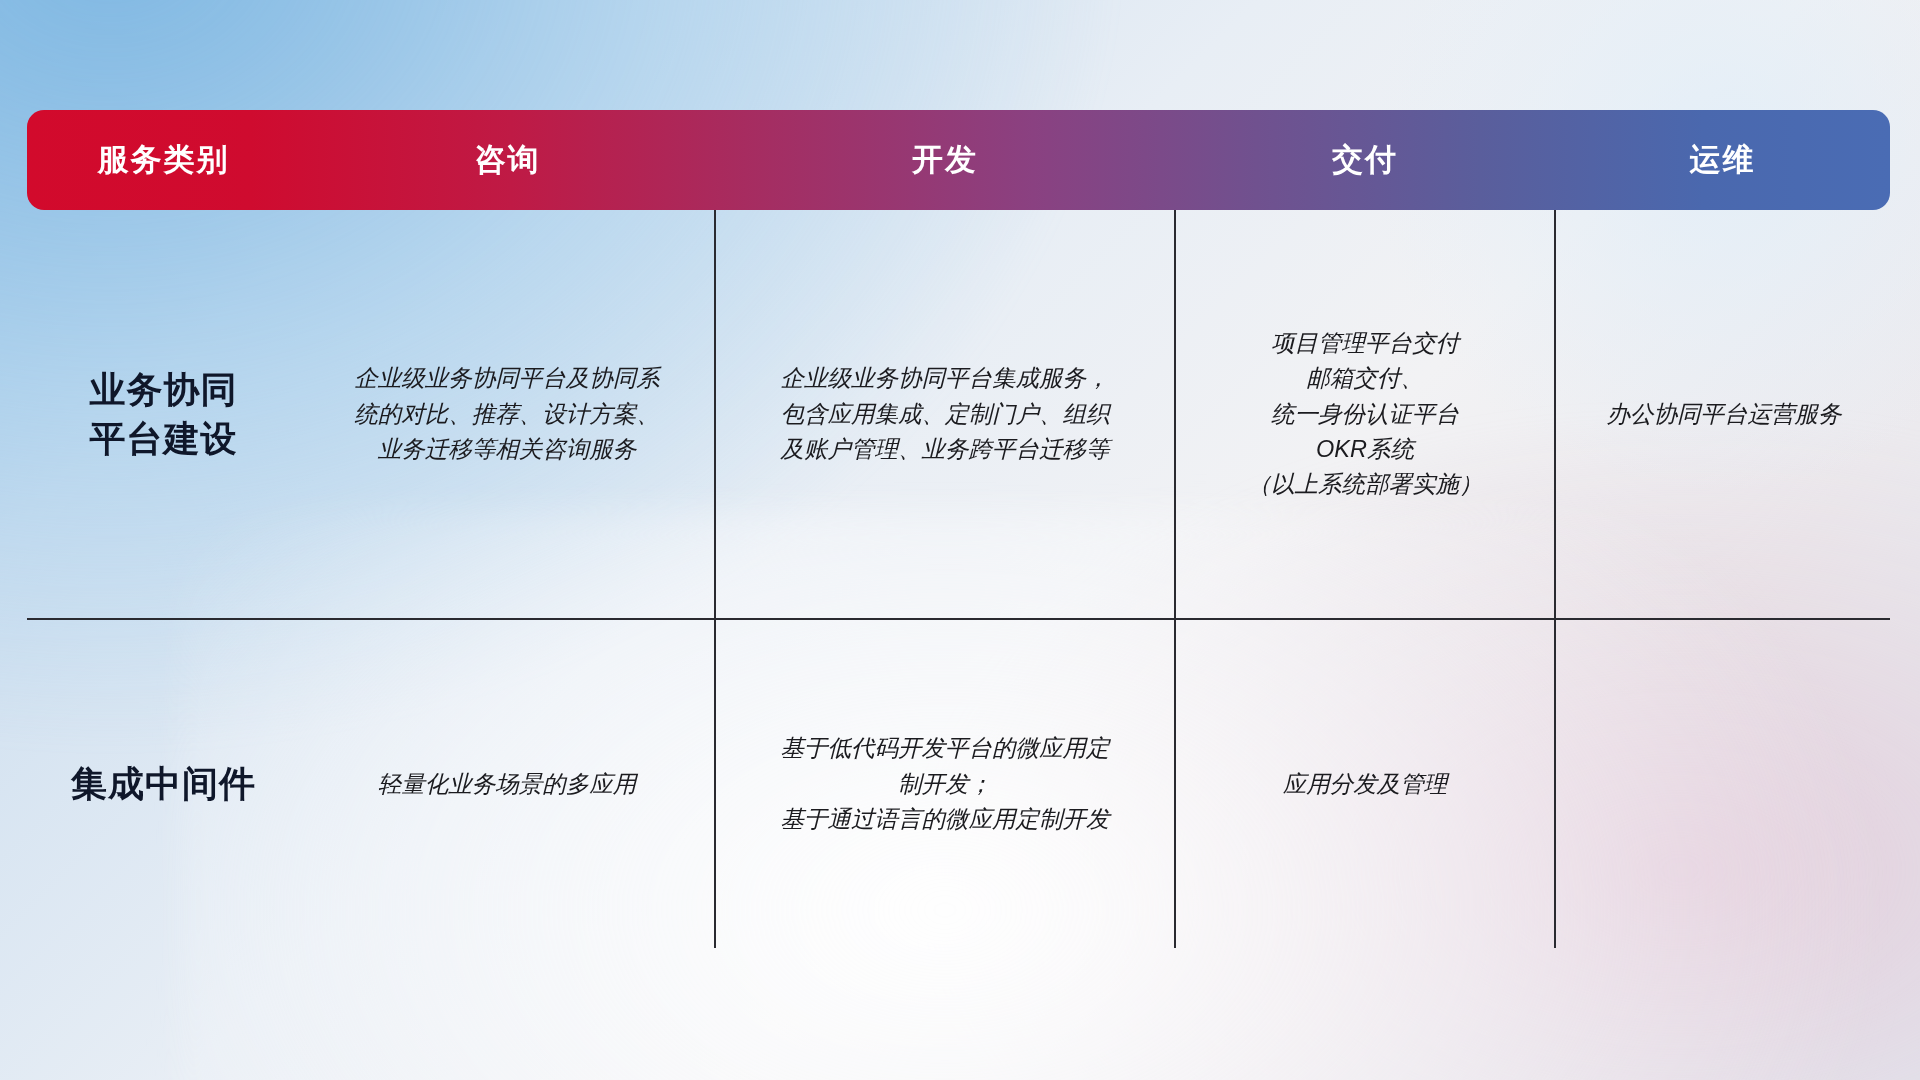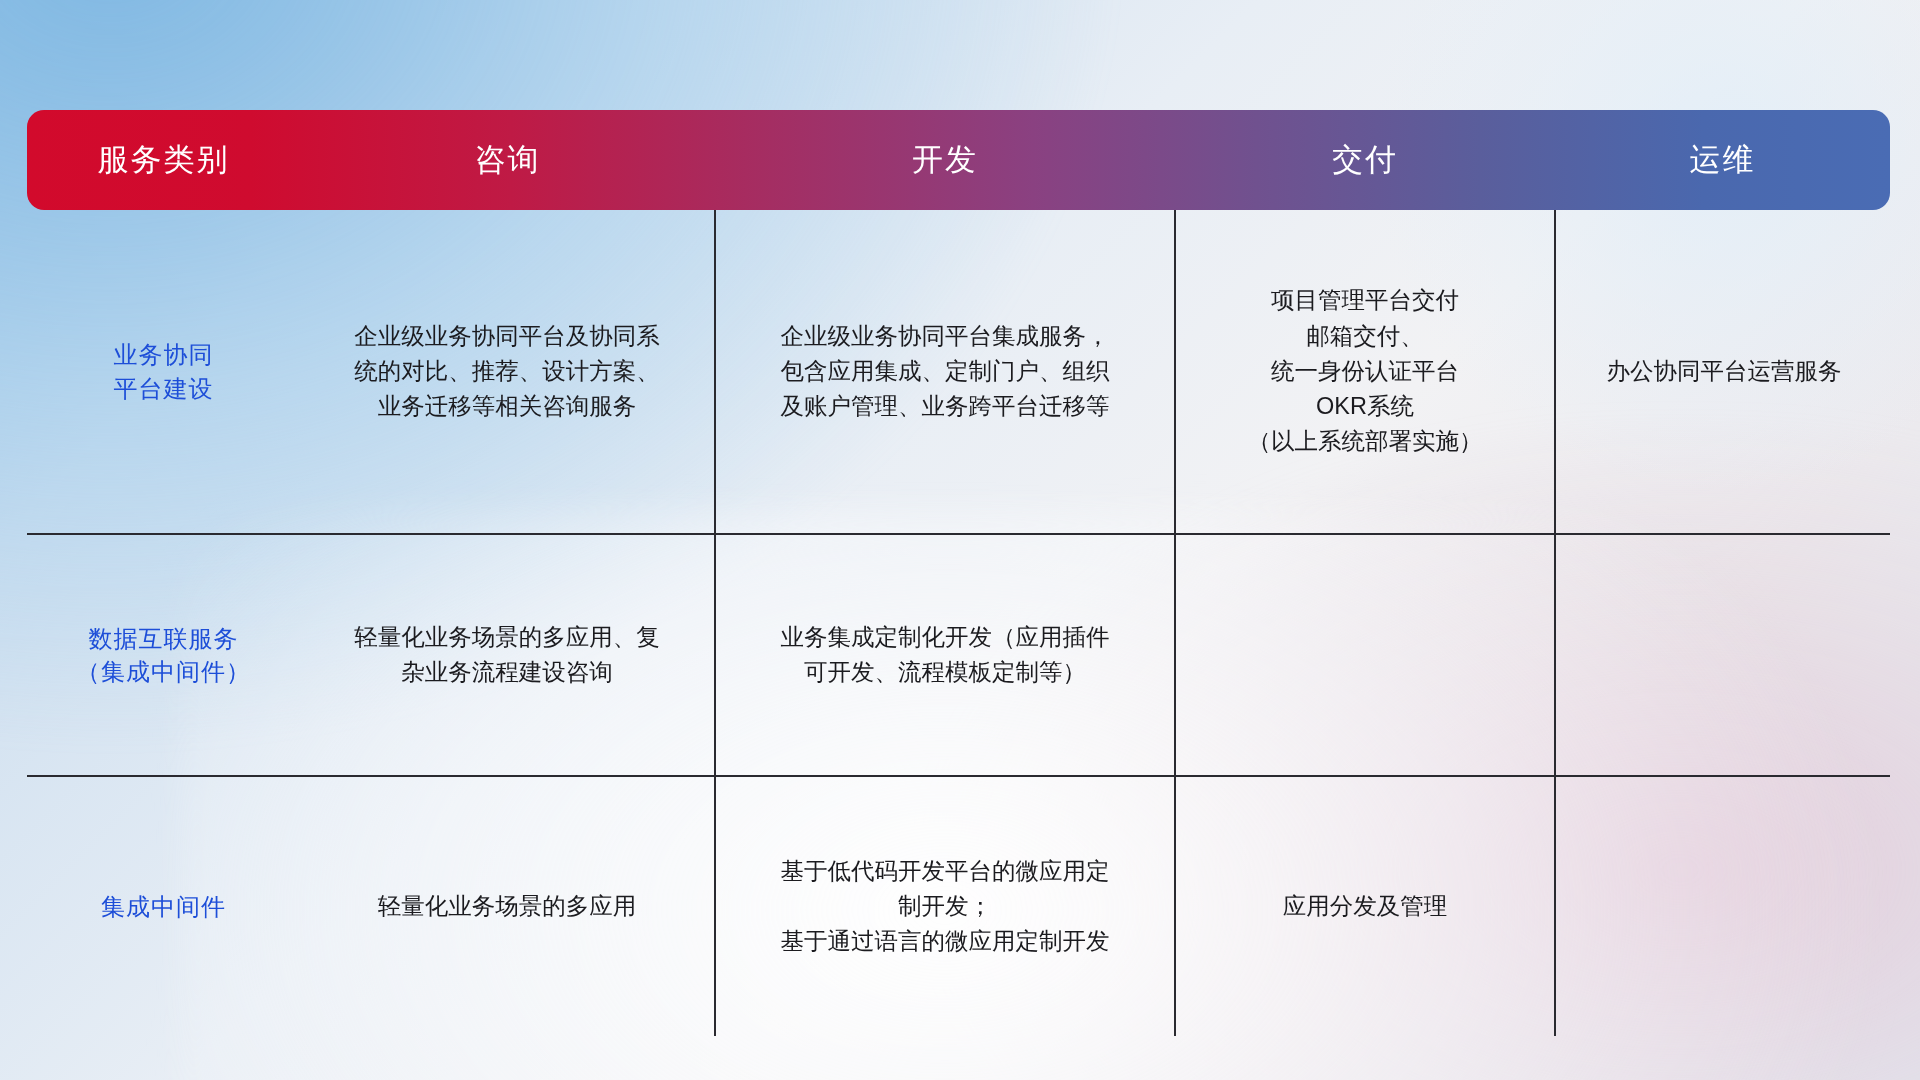--- a/index.html
+++ b/index.html
@@ -42,21 +42,21 @@
     width:100%;height:100%;
     border-collapse:collapse;
     table-layout:fixed;
   }
   
   #table-header th{
     padding:0;
     height:100px;
     color:#ffffff;
     font-size:31px;
-    font-weight:normal;
+    font-weight:bold;
     letter-spacing:2px;
     text-align:center;
     vertical-align:middle;
     position:relative;
   }
   #header-bar{
     position:absolute;left:0;top:0;width:1863px;height:100px;
     border-radius:17px;
     background:linear-gradient(90deg,
         #d20a2c 0%,
@@ -81,29 +81,29 @@
     font-size:23.5px;
     line-height:1.5;
     color:#1b1b1f;
     border-bottom:2px solid #2a2a30;
     border-right:2px solid #2a2a30;
     background:transparent;
   }
   #service-table tbody tr:last-child td{border-bottom:none;}
   #service-table tbody td.col-category{
     border-right:none;
-    color:#1d4ed8;
-    font-weight:normal;
-    font-size:24px;
+    color:#0f172a;
+    font-weight:bold;
+    font-size:36px;
     line-height:1.38;
     letter-spacing:1px;
     white-space:pre-line;
   }
   #service-table tbody td.col-last{border-right:none;padding-left:24px;}
-  .cell-text{white-space:pre-line;display:block;}
+  .cell-text{white-space:pre-line;display:block;font-style:italic;}
 
   .row-1 td{height:295px;}
   .row-2 td{height:212px;}
   .row-3 td{height:231px;margin-left:46px;}
 </style>
 </head>
 <body>
 
 <div id="bg-base"></div>
 <div id="bg-glow-blue"></div>
@@ -153,38 +153,20 @@
 邮箱交付、
 统一身份认证平台
 OKR系统
 （以上系统部署实施）</span>
         </td>
         <td class="col-last">
           <span class="cell-text">办公协同平台运营服务</span>
         </td>
       </tr>
 
-      <tr class="row-2">
-        <td class="col-category">数据互联服务
-（集成中间件）</td>
-        <td>
-          <span class="cell-text">轻量化业务场景的多应用、复
-杂业务流程建设咨询</span>
-        </td>
-        <td>
-          <span class="cell-text">业务集成定制化开发（应用插件
-可开发、流程模板定制等）</span>
-        </td>
-        <td>
-          <span class="cell-text"></span>
-        </td>
-        <td class="col-last">
-          <span class="cell-text"></span>
-        </td>
-      </tr>
 
       <tr class="row-3">
         <td class="col-category">集成中间件</td>
         <td>
           <span class="cell-text">轻量化业务场景的多应用</span>
         </td>
         <td>
           <span class="cell-text">基于低代码开发平台的微应用定
 制开发；
 基于通过语言的微应用定制开发</span>

